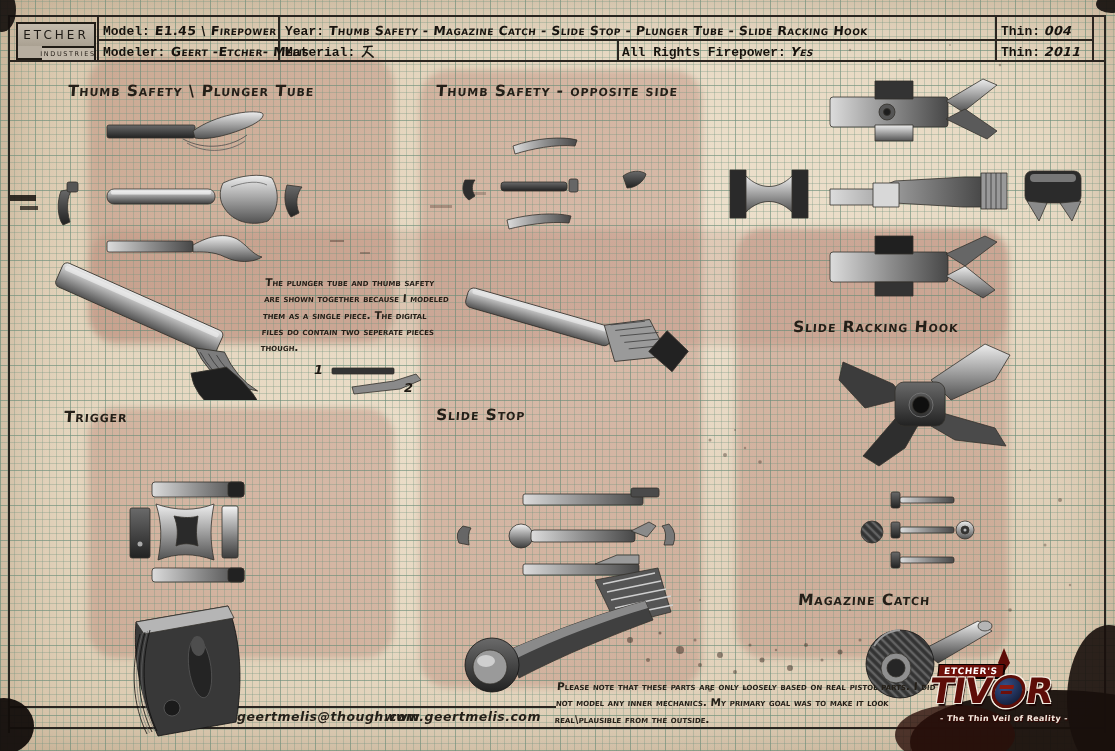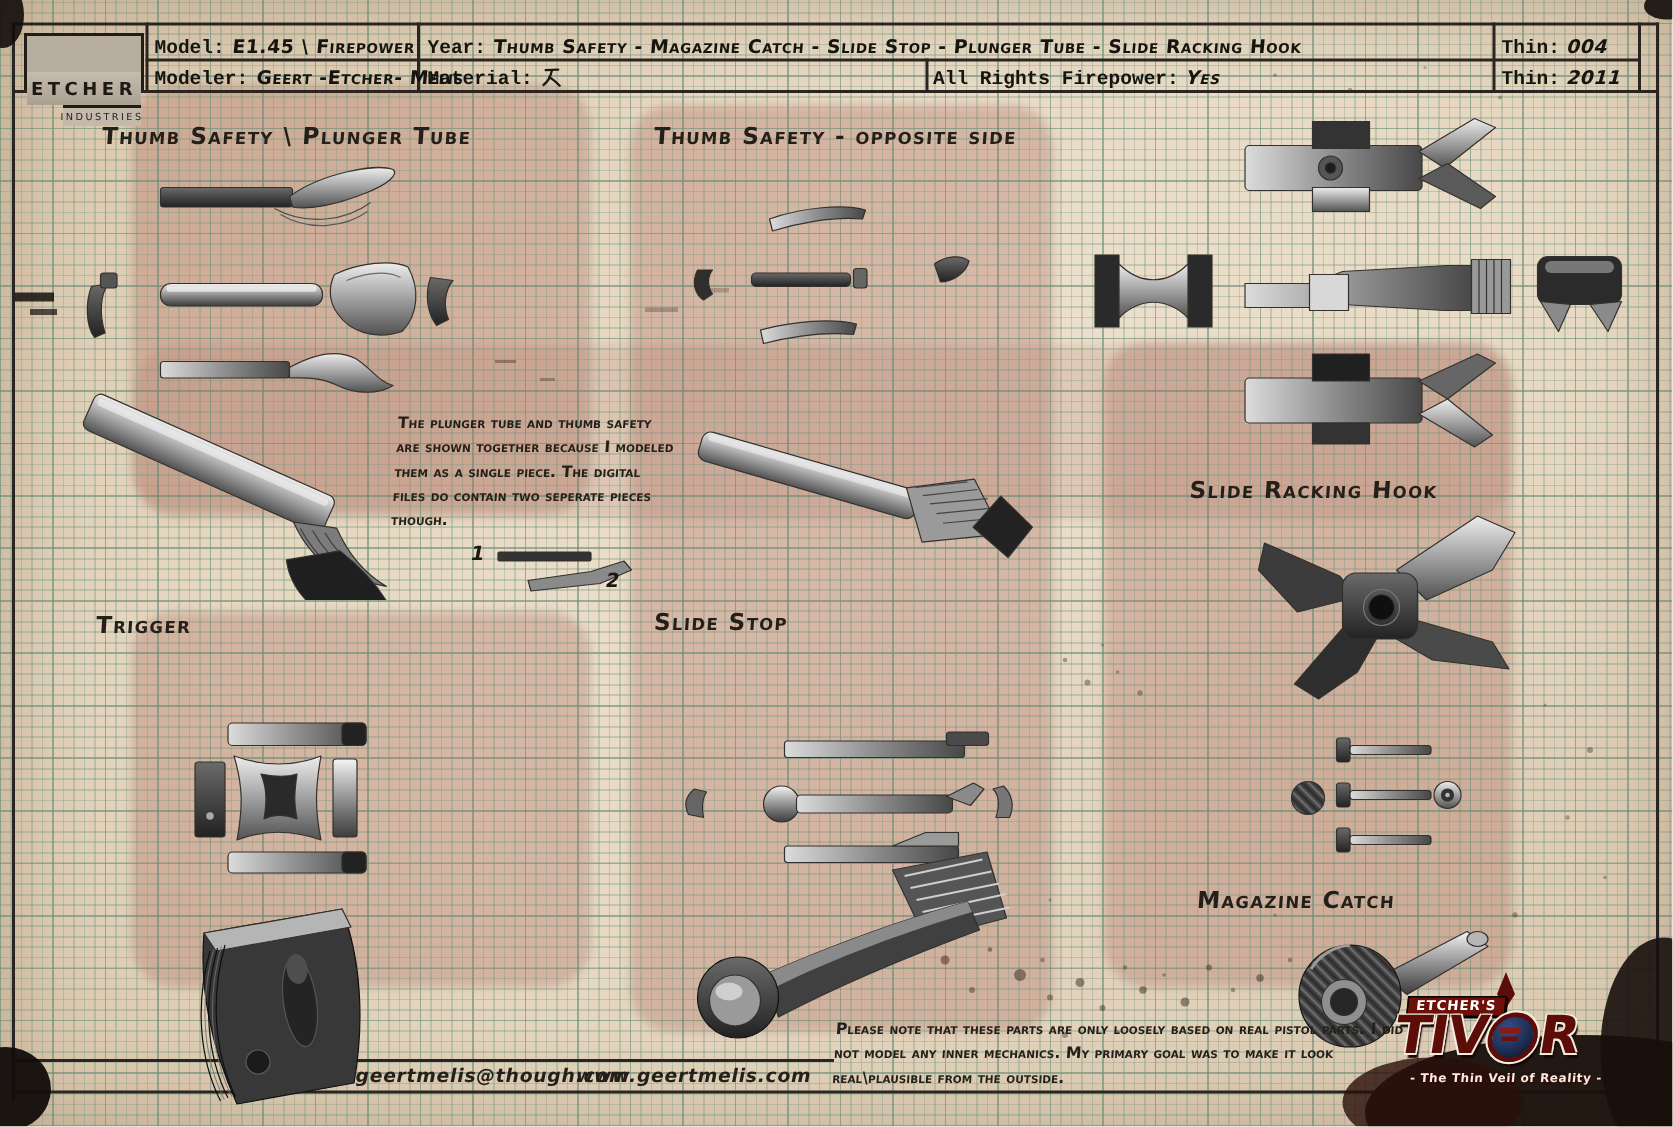--- a/index.html
+++ b/index.html
@@ -35,22 +35,22 @@
         letter-spacing:.9px;color:#241f18;transform:skewX(-4deg);white-space:nowrap;}
   .note{position:absolute;font-weight:600;font-size:10.5px;font-variant:small-caps;
         line-height:1.55;color:#241f18;transform:skewX(-4deg);}
   .callout-num{position:absolute;font-weight:700;font-style:italic;font-size:13px;color:#1d1812;}
   .footer-text{position:absolute;font-weight:700;font-style:italic;font-size:12.5px;
         letter-spacing:.5px;color:#241f18;white-space:nowrap;}
   
   #logo-box{position:absolute;left:16px;top:22px;width:80px;height:38px;border:2px solid #201c16;
         background:#b7aea0;box-sizing:border-box;}
   #logo-top{height:22px;display:flex;align-items:center;justify-content:center;
-        font-weight:700;font-size:12px;letter-spacing:3px;color:#1d1914;
-        background:linear-gradient(#c5bcae,#aaa192);margin-top:24px;}
+        font-weight:400;font-size:12px;letter-spacing:3px;color:#1d1914;
+        background:linear-gradient(#c5bcae,#aaa192);}
   #logo-bottom{height:12px;border-top:2px solid #201c16;display:flex;align-items:center;
         justify-content:center;font-weight:400;font-size:6.5px;letter-spacing:1.6px;color:#2a241d;
         background:#c3baab;margin-left:24px;}
   
   .part{position:absolute;}
   svg .s{stroke:#34312c;stroke-width:.8;stroke-linejoin:round;}
   svg .sn{stroke:none;}
   
   #tivor{position:absolute;left:926px;top:650px;width:186px;height:98px;z-index:9;}
   #tivor-badge{position:absolute;left:12px;top:14px;background:#6e100a;color:#fff;

